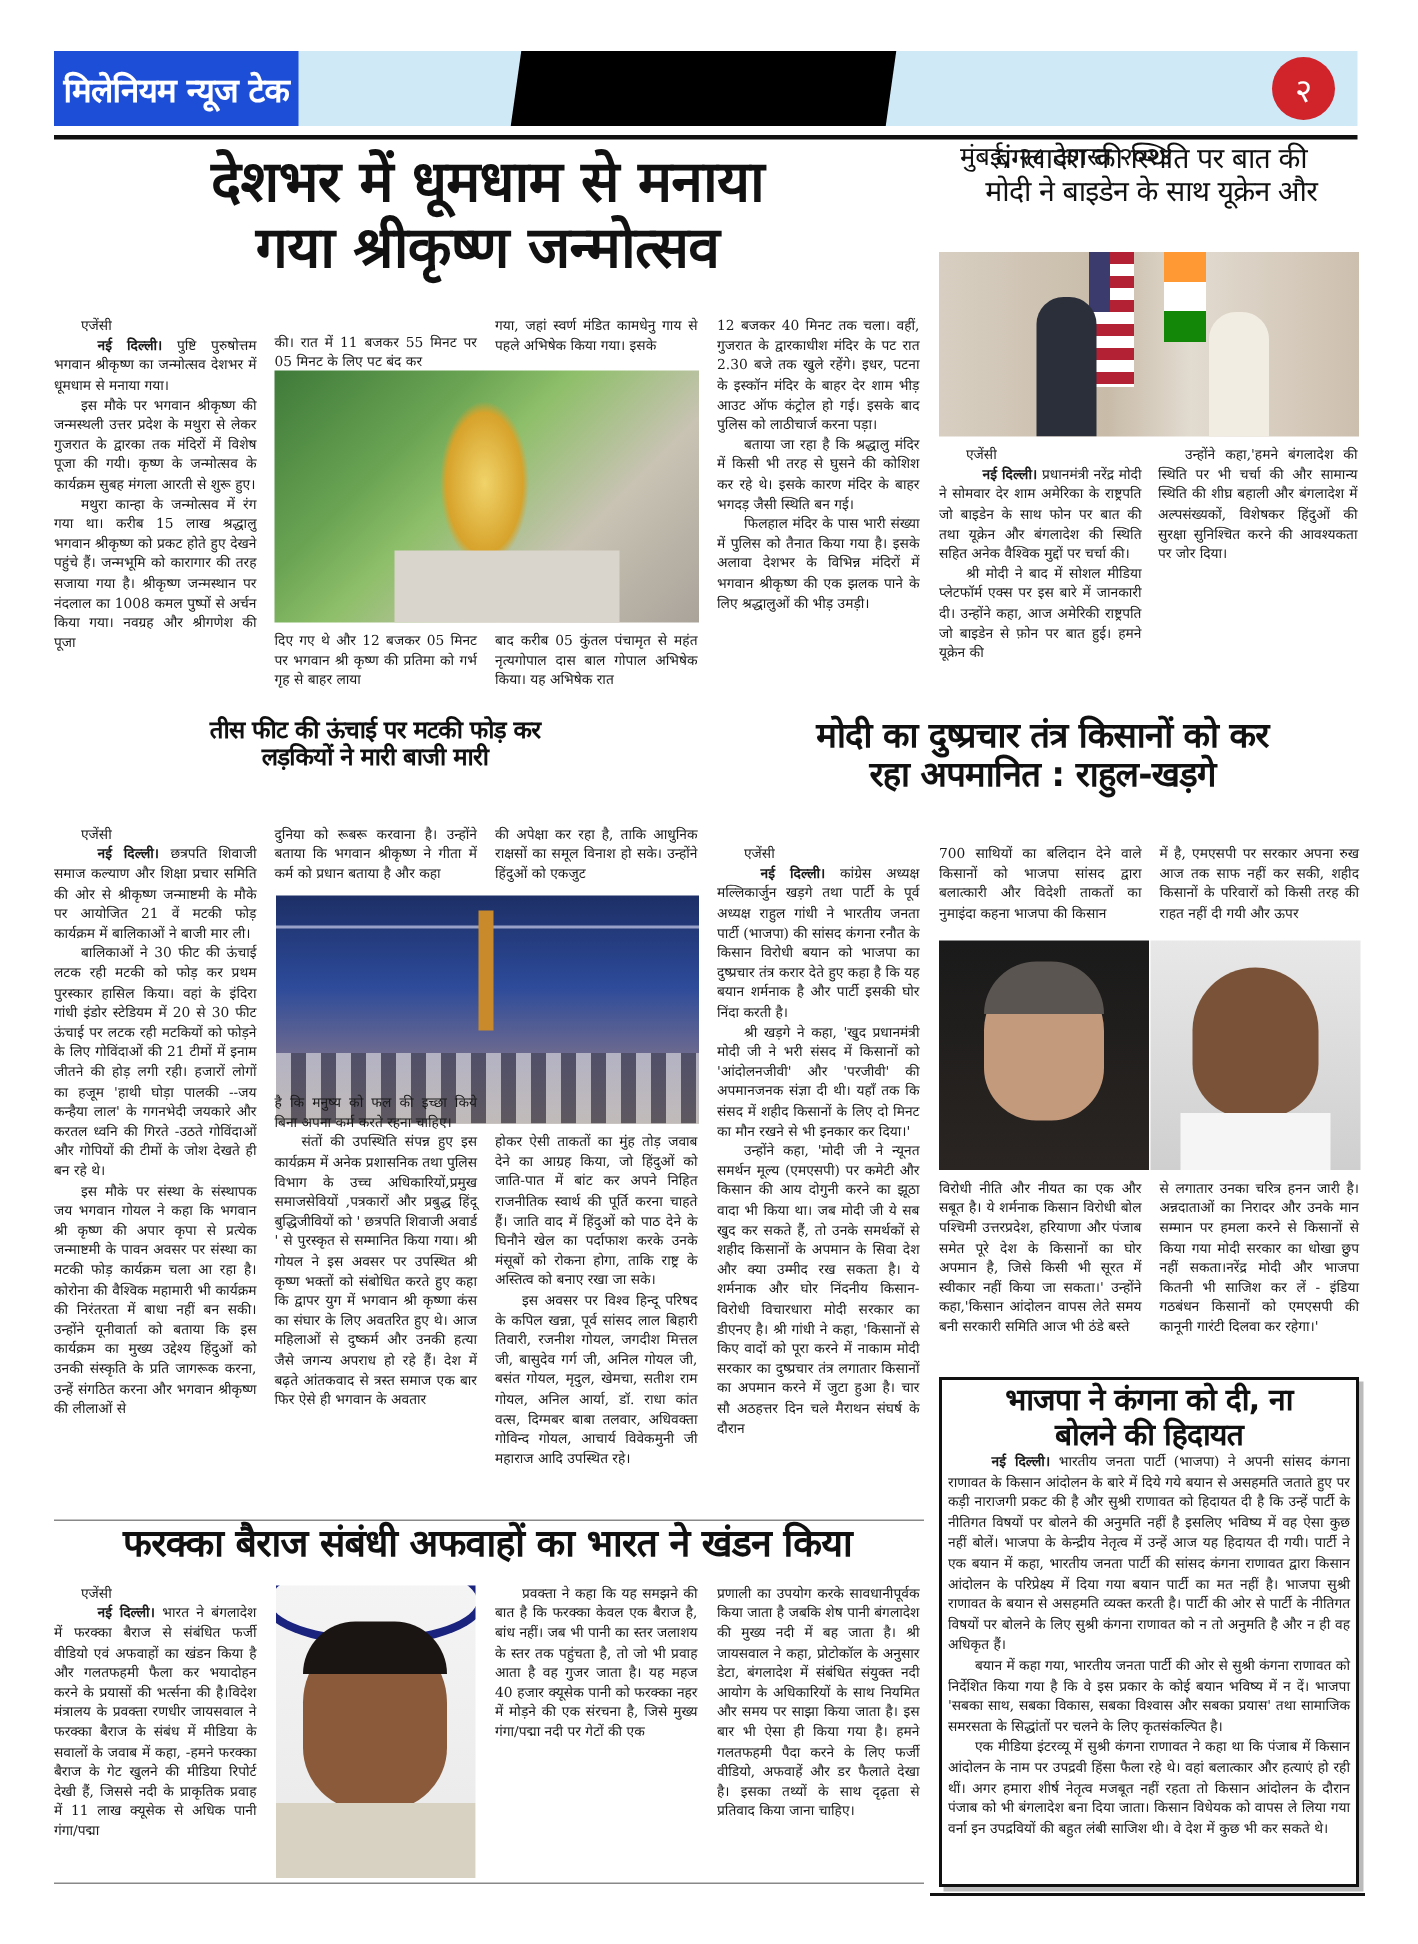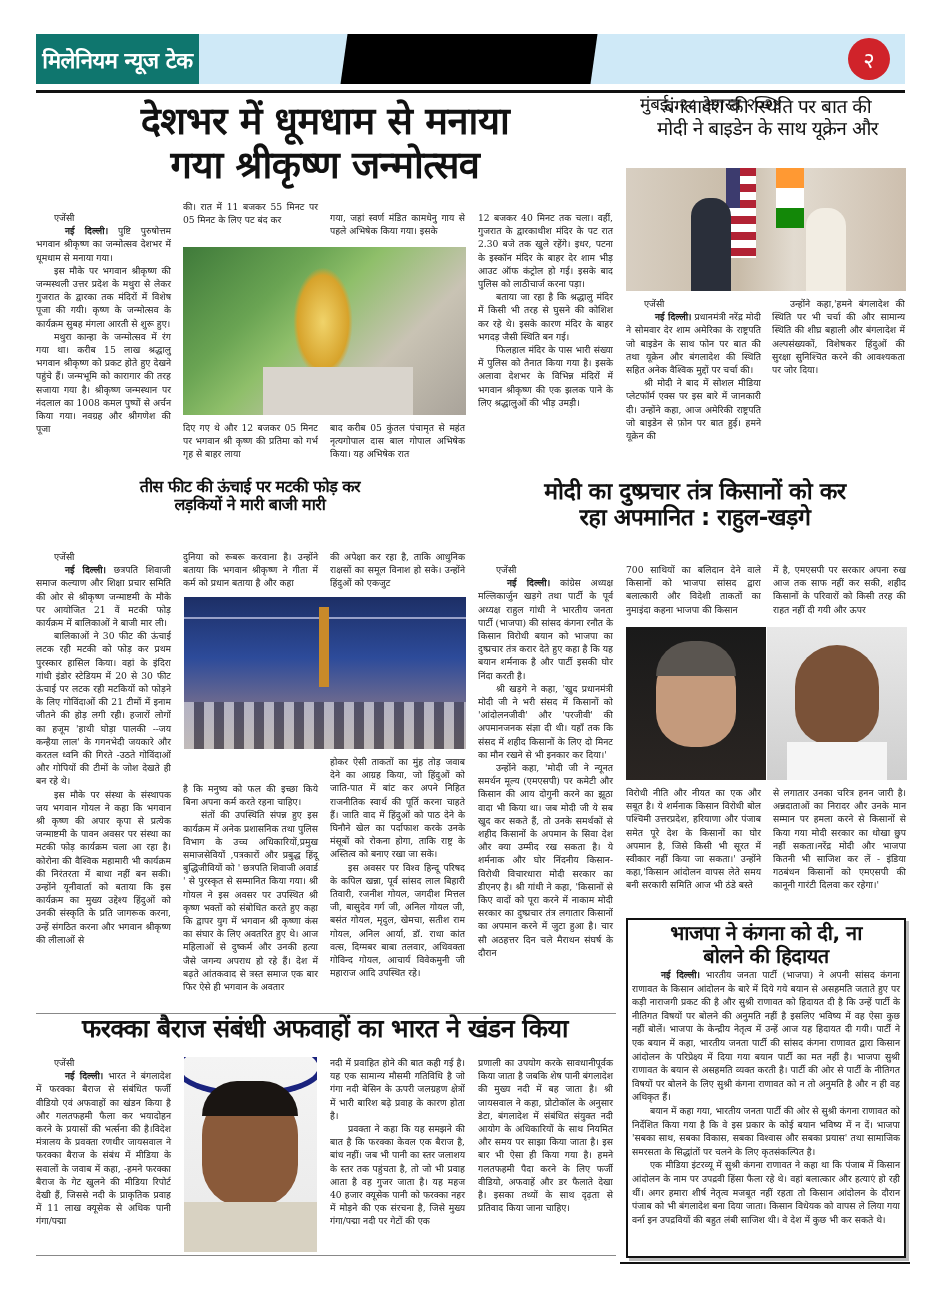--- a/index.html
+++ b/index.html
@@ -1,19 +1,19 @@
 <!DOCTYPE html>
 <html><head>
 <meta charset="utf-8">
 <style>
   * { box-sizing: border-box; margin: 0; padding: 0; }
   body { width: 945px; height: 1296px; background: #fff; font-family: "DejaVu Serif", serif; color: #111; position: relative; overflow: hidden; }
   .abs { position: absolute; }
   .masthead { left: 36px; top: 34px; width: 869px; height: 50px; background: #cfe9f7; }
-  .brand { left: 36px; top: 34px; width: 163px; height: 50px; background: #0f766e; color: #fff; font-family: "DejaVu Sans", sans-serif; font-weight: bold; font-size: 22px; display: flex; align-items: center; justify-content: center; white-space: nowrap; letter-spacing: -0.5px; }
+  .brand { left: 36px; top: 34px; width: 163px; height: 50px; background: #1d4ed8; color: #fff; font-family: "DejaVu Sans", sans-serif; font-weight: bold; font-size: 22px; display: flex; align-items: center; justify-content: center; white-space: nowrap; letter-spacing: -0.5px; }
   .section-bg { left: 344px; top: 34px; width: 250px; height: 50px; background: #000; transform: skewX(-8deg); }
   .section-label { left: 344px; top: 34px; width: 250px; height: 51px; color: #000000; font-family: "DejaVu Sans", sans-serif; font-weight: bold; font-size: 28px; display: flex; align-items: center; justify-content: center; }
   .dateline { left: 640px; top: 34px; width: 190px; height: 66px; font-family: "DejaVu Sans", sans-serif; font-size: 17px; display: flex; align-items: center; white-space: nowrap; margin-top: 36px; }
   .page-no { left: 848px; top: 38px; width: 42px; height: 42px; border-radius: 50%; background: #d0232a; color: #fff; font-family: "DejaVu Sans", sans-serif; font-size: 22px; display: flex; align-items: center; justify-content: center; }
   .rule { background: #111; }
   .headline { font-family: "DejaVu Sans", sans-serif; font-weight: bold; text-align: center; line-height: 1.15; letter-spacing: -0.5px; }
   .col { font-size: 9.2px; line-height: 13.2px; text-align: justify; color: #1a1a1a; }
   .col p { text-indent: 18px; }
   .col .agency { text-indent: 18px; }
   .col .place { font-weight: bold; margin-left: 11px; }
@@ -35,21 +35,21 @@
   <div>देशभर में धूमधाम से मनाया</div>
   <div>गया श्रीकृष्ण जन्मोत्सव</div>
 </div>
 
 <div class="abs col" style="left:36px;top:211px;width:135px;">
   <div class="agency">एजेंसी</div>
   <p><span class="place">नई दिल्ली।</span> <span>पुष्टि पुरुषोत्तम भगवान श्रीकृष्ण का जन्मोत्सव देशभर में धूमधाम से मनाया गया।</span></p>
   <p>इस मौके पर भगवान श्रीकृष्ण की जन्मस्थली उत्तर प्रदेश के मथुरा से लेकर गुजरात के द्वारका तक मंदिरों में विशेष पूजा की गयी। कृष्ण के जन्मोत्सव के कार्यक्रम सुबह मंगला आरती से शुरू हुए।</p>
   <p>मथुरा कान्हा के जन्मोत्सव में रंग गया था। करीब 15 लाख श्रद्धालु भगवान श्रीकृष्ण को प्रकट होते हुए देखने पहुंचे हैं। जन्मभूमि को कारागार की तरह सजाया गया है। श्रीकृष्ण जन्मस्थान पर नंदलाल का 1008 कमल पुष्पों से अर्चन किया गया। नवग्रह और श्रीगणेश की पूजा</p>
 </div>
-<div class="abs col" style="left:183px;top:200px;width:135px;">की। रात में 11 बजकर 55 मिनट पर 05 मिनट के लिए पट बंद कर</div>
+<div class="abs col" style="left:183px;top:222px;width:135px;">की। रात में 11 बजकर 55 मिनट पर 05 मिनट के लिए पट बंद कर</div>
 <div class="abs col" style="left:330px;top:211px;width:135px;">गया, जहां स्वर्ण मंडित कामधेनु गाय से पहले अभिषेक किया गया। इसके</div>
 
 <div class="abs photo" style="left:183px;top:247px;width:283px;height:168px;background:linear-gradient(135deg,#3f7a3a 0%,#6aa453 30%,#8fbf6a 45%,#c9c3b4 70%,#a9a39a 100%);">
   <div style="position:absolute;left:110px;top:20px;width:60px;height:110px;background:radial-gradient(ellipse at center,#f0d36a 0%,#d7a32b 60%,transparent 70%);"></div>
   <div style="position:absolute;left:80px;top:120px;width:150px;height:48px;background:#d9d4cc;"></div>
 </div>
 
 <div class="abs col" style="left:183px;top:421px;width:135px;">दिए गए थे और 12 बजकर 05 मिनट पर भगवान श्री कृष्ण की प्रतिमा को गर्भ गृह से बाहर लाया</div>
 <div class="abs col" style="left:330px;top:421px;width:135px;">बाद करीब 05 कुंतल पंचामृत से महंत नृत्यगोपाल दास बाल गोपाल अभिषेक किया। यह अभिषेक रात</div>
 <div class="abs col" style="left:478px;top:211px;width:135px;">
@@ -88,21 +88,21 @@
   <p>बालिकाओं ने 30 फीट की ऊंचाई लटक रही मटकी को फोड़ कर प्रथम पुरस्कार हासिल किया। वहां के इंदिरा गांधी इंडोर स्टेडियम में 20 से 30 फीट ऊंचाई पर लटक रही मटकियों को फोड़ने के लिए गोविंदाओं की 21 टीमों में इनाम जीतने की होड़ लगी रही। हजारों लोगों का हजूम 'हाथी घोड़ा पालकी --जय कन्हैया लाल' के गगनभेदी जयकारे और करतल ध्वनि की गिरते -उठते गोविंदाओं और गोपियों की टीमों के जोश देखते ही बन रहे थे।</p>
   <p>इस मौके पर संस्था के संस्थापक जय भगवान गोयल ने कहा कि भगवान श्री कृष्ण की अपार कृपा से प्रत्येक जन्माष्टमी के पावन अवसर पर संस्था का मटकी फोड़ कार्यक्रम चला आ रहा है। कोरोना की वैश्विक महामारी भी कार्यक्रम की निरंतरता में बाधा नहीं बन सकी। उन्होंने यूनीवार्ता को बताया कि इस कार्यक्रम का मुख्य उद्देश्य हिंदुओं को उनकी संस्कृति के प्रति जागरूक करना, उन्हें संगठित करना और भगवान श्रीकृष्ण की लीलाओं से</p>
 </div>
 <div class="abs col" style="left:183px;top:550px;width:135px;">दुनिया को रूबरू करवाना है। उन्होंने बताया कि भगवान श्रीकृष्ण ने गीता में कर्म को प्रधान बताया है और कहा</div>
 <div class="abs col" style="left:330px;top:550px;width:135px;">की अपेक्षा कर रहा है, ताकि आधुनिक राक्षसों का समूल विनाश हो सके। उन्होंने हिंदुओं को एकजुट</div>
 <div class="abs photo" style="left:184px;top:597px;width:282px;height:152px;background:linear-gradient(180deg,#1d2f66 0%,#2d4b9a 40%,#6d6a8f 70%,#8a7d7a 100%);">
   <div style="position:absolute;left:0;top:20px;width:282px;height:2px;background:#e8e8ff;opacity:.6;"></div>
   <div style="position:absolute;left:135px;top:10px;width:10px;height:80px;background:#c88a2a;"></div>
   <div style="position:absolute;left:0;top:105px;width:282px;height:47px;background:repeating-linear-gradient(90deg,#eee 0 10px,#3a3a4a 10px 20px);opacity:.55;"></div>
 </div>
-<div class="abs col" style="left:183px;top:782px;width:135px;">
+<div class="abs col" style="left:183px;top:729px;width:135px;">
   <p style="text-indent:0">है कि मनुष्य को फल की इच्छा किये बिना अपना कर्म करते रहना चाहिए।</p>
   <p>संतों की उपस्थिति संपन्न हुए इस कार्यक्रम में अनेक प्रशासनिक तथा पुलिस विभाग के उच्च अधिकारियों,प्रमुख समाजसेवियों ,पत्रकारों और प्रबुद्ध हिंदू बुद्धिजीवियों को ' छत्रपति शिवाजी अवार्ड ' से पुरस्कृत से सम्मानित किया गया। श्री गोयल ने इस अवसर पर उपस्थित श्री कृष्ण भक्तों को संबोधित करते हुए कहा कि द्वापर युग में भगवान श्री कृष्णा कंस का संघार के लिए अवतरित हुए थे। आज महिलाओं से दुष्कर्म और उनकी हत्या जैसे जगन्य अपराध हो रहे हैं। देश में बढ़ते आंतकवाद से त्रस्त समाज एक बार फिर ऐसे ही भगवान के अवतार</p>
 </div>
 <div class="abs col" style="left:330px;top:755px;width:135px;">
   <p style="text-indent:0">होकर ऐसी ताकतों का मुंह तोड़ जवाब देने का आग्रह किया, जो हिंदुओं को जाति-पात में बांट कर अपने निहित राजनीतिक स्वार्थ की पूर्ति करना चाहते हैं। जाति वाद में हिंदुओं को पाठ देने के घिनौने खेल का पर्दाफाश करके उनके मंसूबों को रोकना होगा, ताकि राष्ट्र के अस्तित्व को बनाए रखा जा सके।</p>
   <p>इस अवसर पर विश्व हिन्दू परिषद के कपिल खन्ना, पूर्व सांसद लाल बिहारी तिवारी, रजनीश गोयल, जगदीश मित्तल जी, बासुदेव गर्ग जी, अनिल गोयल जी, बसंत गोयल, मृदुल, खेमचा, सतीश राम गोयल, अनिल आर्या, डॉ. राधा कांत वत्स, दिग्मबर बाबा तलवार, अधिवक्ता गोविन्द गोयल, आचार्य विवेकमुनी जी महाराज आदि उपस्थित रहे।</p>
 </div>
 
 <div class="abs headline" style="left:475px;top:478px;width:440px;font-size:23px;">
   <div>मोदी का दुष्प्रचार तंत्र किसानों को कर</div>
@@ -145,19 +145,18 @@
   <div class="agency">एजेंसी</div>
   <p><span class="place">नई दिल्ली।</span> <span>भारत ने बंगलादेश में फरक्का बैराज से संबंधित फर्जी वीडियो एवं अफवाहों का खंडन किया है और गलतफहमी फैला कर भयादोहन करने के प्रयासों की भर्त्सना की है।विदेश मंत्रालय के प्रवक्ता रणधीर जायसवाल ने फरक्का बैराज के संबंध में मीडिया के सवालों के जवाब में कहा, -हमने फरक्का बैराज के गेट खुलने की मीडिया रिपोर्ट देखी हैं, जिससे नदी के प्राकृतिक प्रवाह में 11 लाख क्यूसेक से अधिक पानी गंगा/पद्मा</span></p>
 </div>
 <div class="abs photo" style="left:184px;top:1057px;width:133px;height:195px;background:linear-gradient(180deg,#f4f4f4 0%,#e9e9e9 100%);">
   <div style="position:absolute;left:-10px;top:-20px;width:150px;height:60px;border-radius:50%;border:6px solid #1a237e;border-top-color:transparent;"></div>
   <div style="position:absolute;left:18px;top:30px;width:96px;height:120px;border-radius:48px 48px 42px 42px;background:#8a5a3a;"></div>
   <div style="position:absolute;left:18px;top:24px;width:96px;height:35px;border-radius:48px 48px 0 0;background:#1a1512;"></div>
   <div style="position:absolute;left:0;top:145px;width:133px;height:50px;background:#d8d2c2;"></div>
 </div>
 <div class="abs col" style="left:330px;top:1056px;width:135px;">
-  <p style="text-indent:0">नदी में प्रवाहित होने की बात कही गई है। यह एक सामान्य मौसमी गतिविधि है जो गंगा नदी बेसिन के ऊपरी जलग्रहण क्षेत्रों में भारी बारिश बढ़े प्रवाह के कारण होता है।</p>
   <p>प्रवक्ता ने कहा कि यह समझने की बात है कि फरक्का केवल एक बैराज है, बांध नहीं। जब भी पानी का स्तर जलाशय के स्तर तक पहुंचता है, तो जो भी प्रवाह आता है वह गुजर जाता है। यह महज 40 हजार क्यूसेक पानी को फरक्का नहर में मोड़ने की एक संरचना है, जिसे मुख्य गंगा/पद्मा नदी पर गेटों की एक</p>
 </div>
 <div class="abs col" style="left:478px;top:1056px;width:135px;">
   <p style="text-indent:0">प्रणाली का उपयोग करके सावधानीपूर्वक किया जाता है जबकि शेष पानी बंगलादेश की मुख्य नदी में बह जाता है। श्री जायसवाल ने कहा, प्रोटोकॉल के अनुसार डेटा, बंगलादेश में संबंधित संयुक्त नदी आयोग के अधिकारियों के साथ नियमित और समय पर साझा किया जाता है। इस बार भी ऐसा ही किया गया है। हमने गलतफहमी पैदा करने के लिए फर्जी वीडियो, अफवाहें और डर फैलाते देखा है। इसका तथ्यों के साथ दृढ़ता से प्रतिवाद किया जाना चाहिए।</p>
 </div>
 <div class="abs rule" style="left:36px;top:1255px;width:580px;height:1px;background:#888;"></div>
 
 </body></html>

